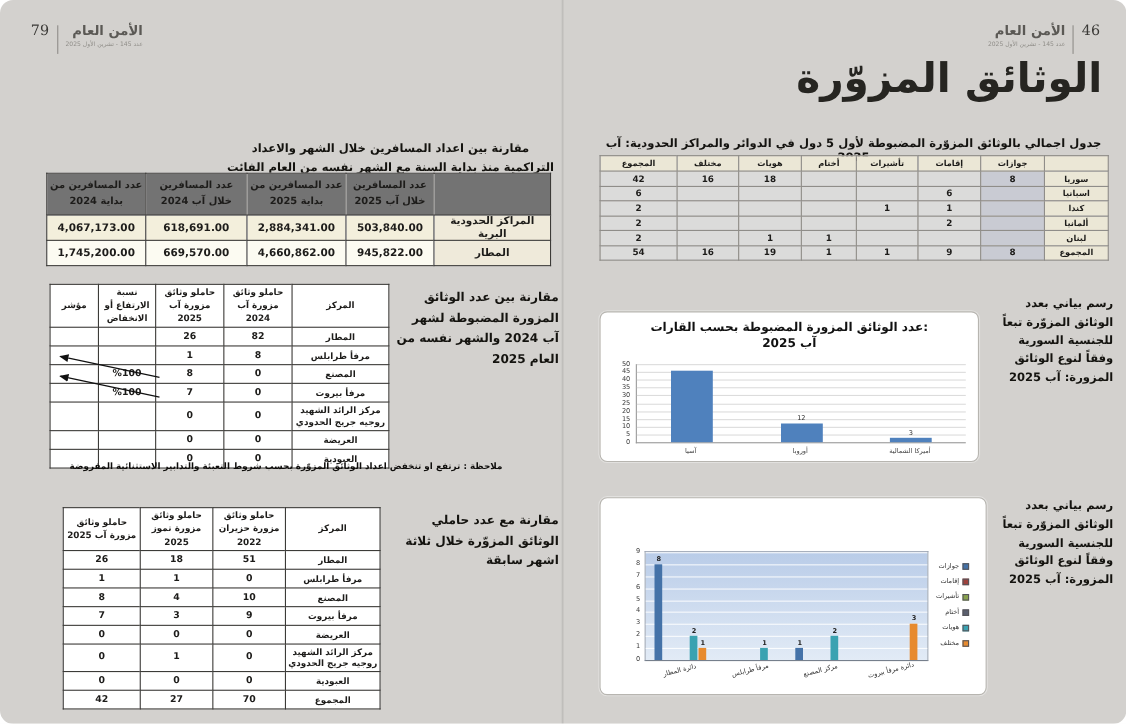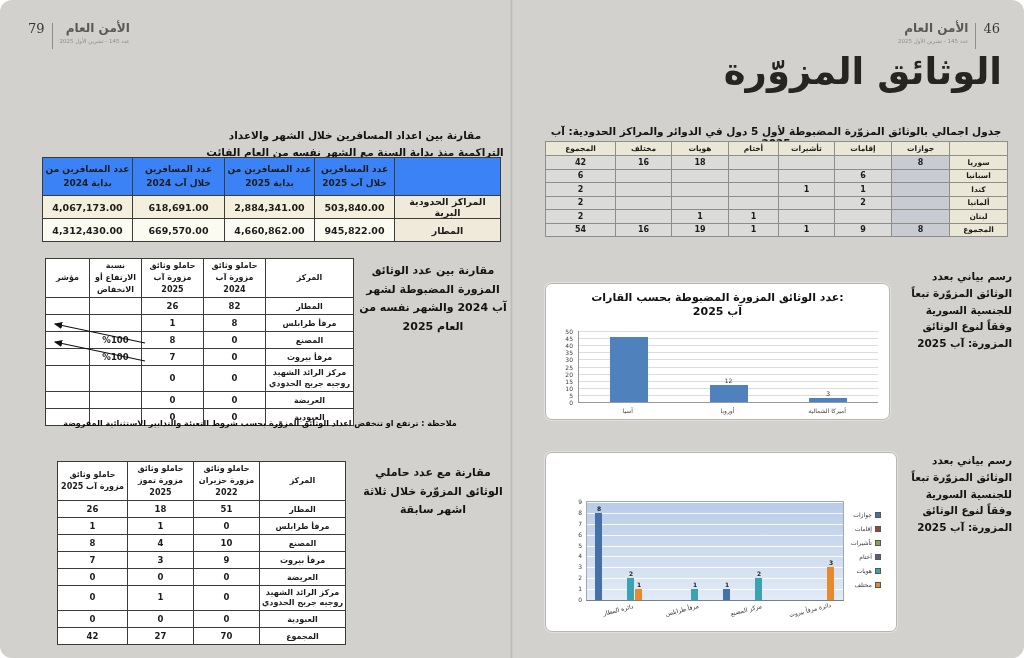--- a/index.html
+++ b/index.html
@@ -64,29 +64,29 @@
   .dlab2{position:absolute;width:16px;text-align:center;font-size:6px;font-weight:bold;color:#222}
   #x2{position:absolute;left:40px;top:150px;width:258px;height:22px}
   .xlab2{position:absolute;top:3px;width:70px;text-align:center;font-size:6px;color:#333;transform:rotate(-14deg)}
   #legend2{position:absolute;left:305px;top:58px;display:flex;flex-direction:column;gap:7px}
   .legitem{display:flex;direction:rtl;align-items:center;gap:3px;font-size:6px;color:#333}
   .swatch{width:6px;height:6px;border:1px solid #55555a;flex:0 0 auto}
 
   
   #intro{position:absolute;left:205px;top:127px;width:300px;text-align:center;font-size:10.5px;font-weight:bold;line-height:1.6;color:#14130f}
   #t1{position:absolute;left:42px;top:157px;width:458px;font-size:9.5px;background:#fff}
-  #t1 th{height:38px;background:#3b82f6;font-size:9px;padding:2px;line-height:1.5}
+  #t1 th{height:38px;background:#737373;font-size:9px;padding:2px;line-height:1.5}
   #t1 td{height:23px}
   #t1 td.rowhead{background:#efeada;font-size:9.5px}
   #t1 tr.r1 td{background:#f3efdc}#t1 tr.r1 td.rowhead{background:#efeada}
   #t1 tr.r2 td{background:#fcfbf2}#t1 tr.r2 td.rowhead{background:#efeada}
   #t1 th:nth-child(1){width:106px}#t1 th:nth-child(2){width:80px}
   #t1 th:nth-child(3){width:90px}#t1 th:nth-child(4){width:92px}#t1 th:nth-child(5){width:90px}
 
-  #h2,#h3{position:absolute;left:358px;width:150px;text-align:center;font-size:11px;font-weight:bold;line-height:1.7;color:#14130f}
+  #h2,#h3{position:absolute;left:358px;width:150px;text-align:right;font-size:11px;font-weight:bold;line-height:1.7;color:#14130f}
   #h2{top:262px}#h3{top:464px}
 
   #t2{position:absolute;left:45px;top:258px;width:308px;font-size:8.5px;background:#fff}
   #t2 th{height:36px;font-size:8px;padding:1px;line-height:1.5}
   #t2 td{height:17px;padding:1px}
   #t2 tr.tall td{height:26px;line-height:1.3}
   #t2 td.rowhead{font-size:8px}
   #t2 th:nth-child(1){width:88px}#t2 th:nth-child(2){width:62px}
   #t2 th:nth-child(3){width:62px}#t2 th:nth-child(4){width:52px}#t2 th:nth-child(5){width:44px}
 
@@ -132,21 +132,21 @@
           <td>503,840.00</td>
           <td>2,884,341.00</td>
           <td>618,691.00</td>
           <td>4,067,173.00</td>
         </tr>
         <tr class="r2">
           <td class="rowhead">المطار</td>
           <td>945,822.00</td>
           <td>4,660,862.00</td>
           <td>669,570.00</td>
-          <td>4,312,430.00</td>
+          <td>1,745,200.00</td>
         </tr>
       </tbody>
     </table>
 
   <div id="h2">مقارنة بين عدد الوثائق المزورة المضبوطة لشهر آب 2024 والشهر نفسه من العام 2025</div>
 
   <table id="t2">
       <thead>
         <tr>
           <th>المركز</th>

